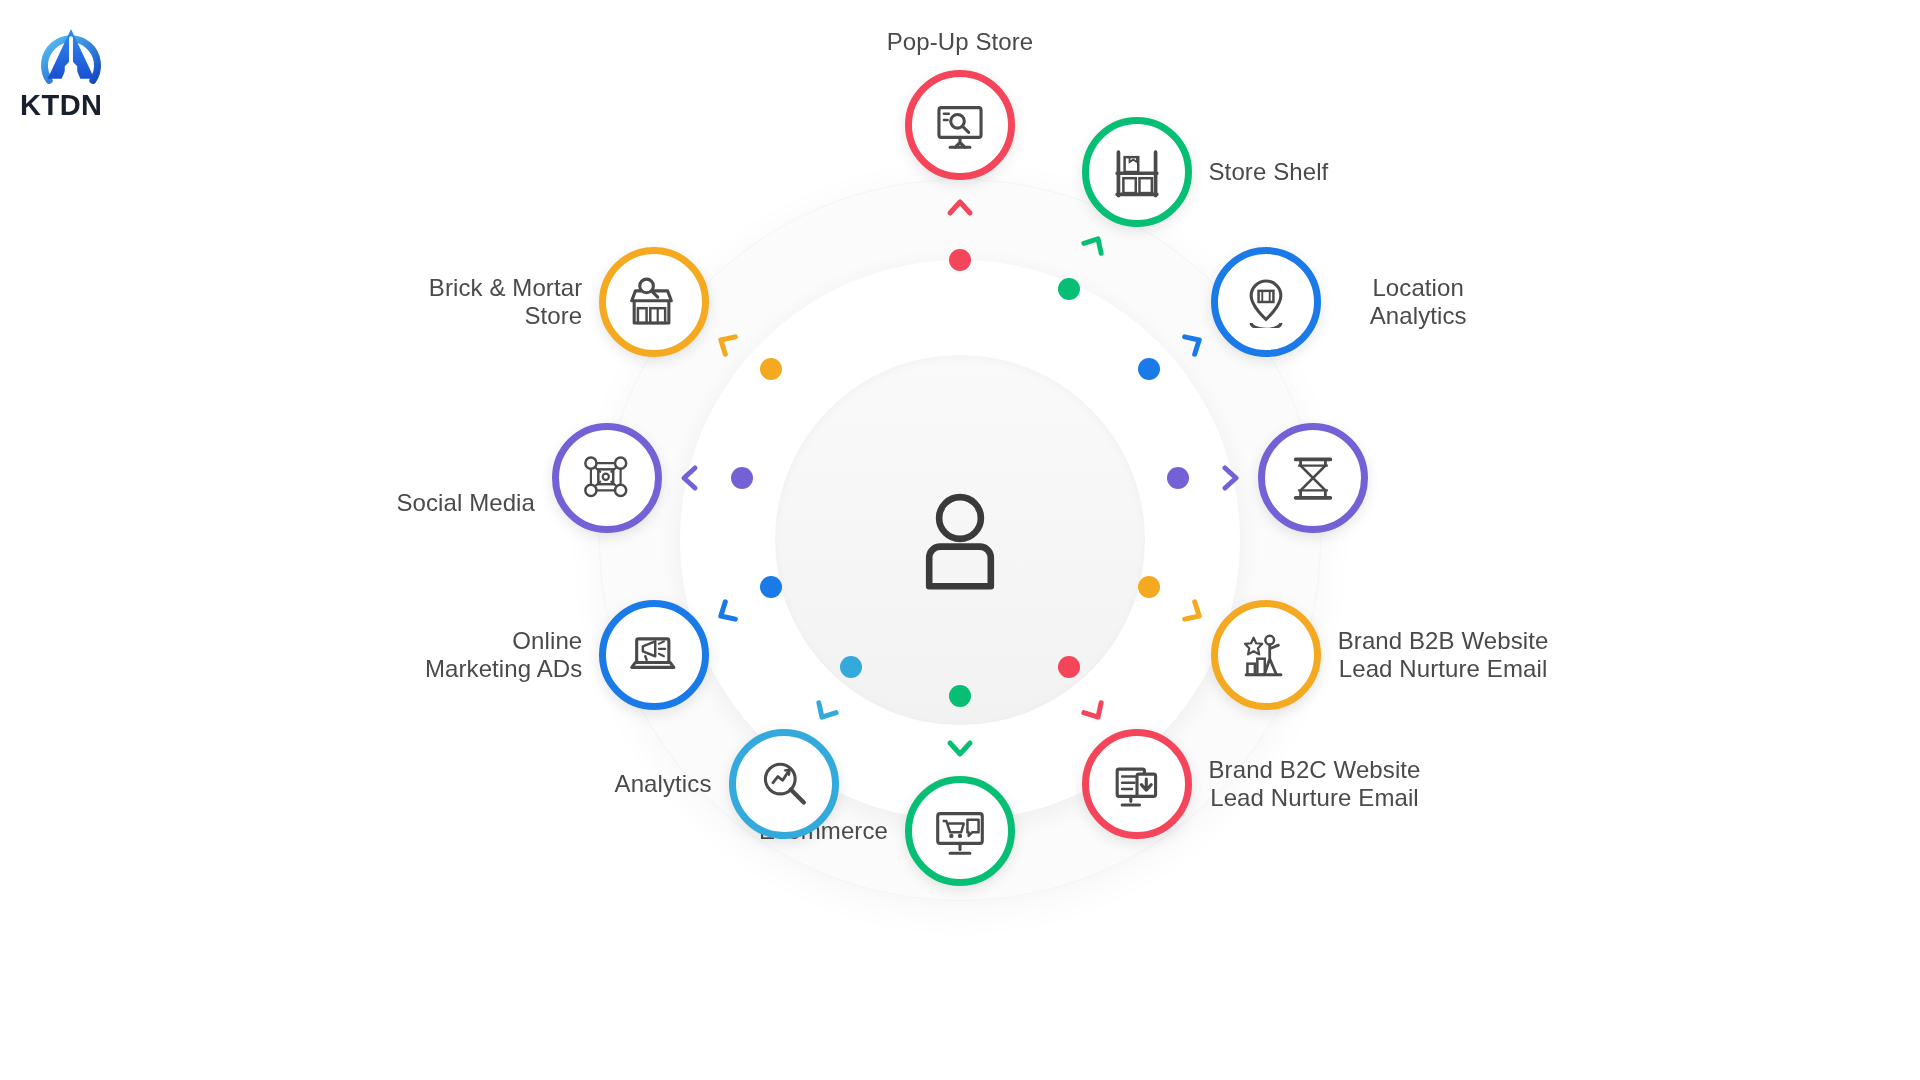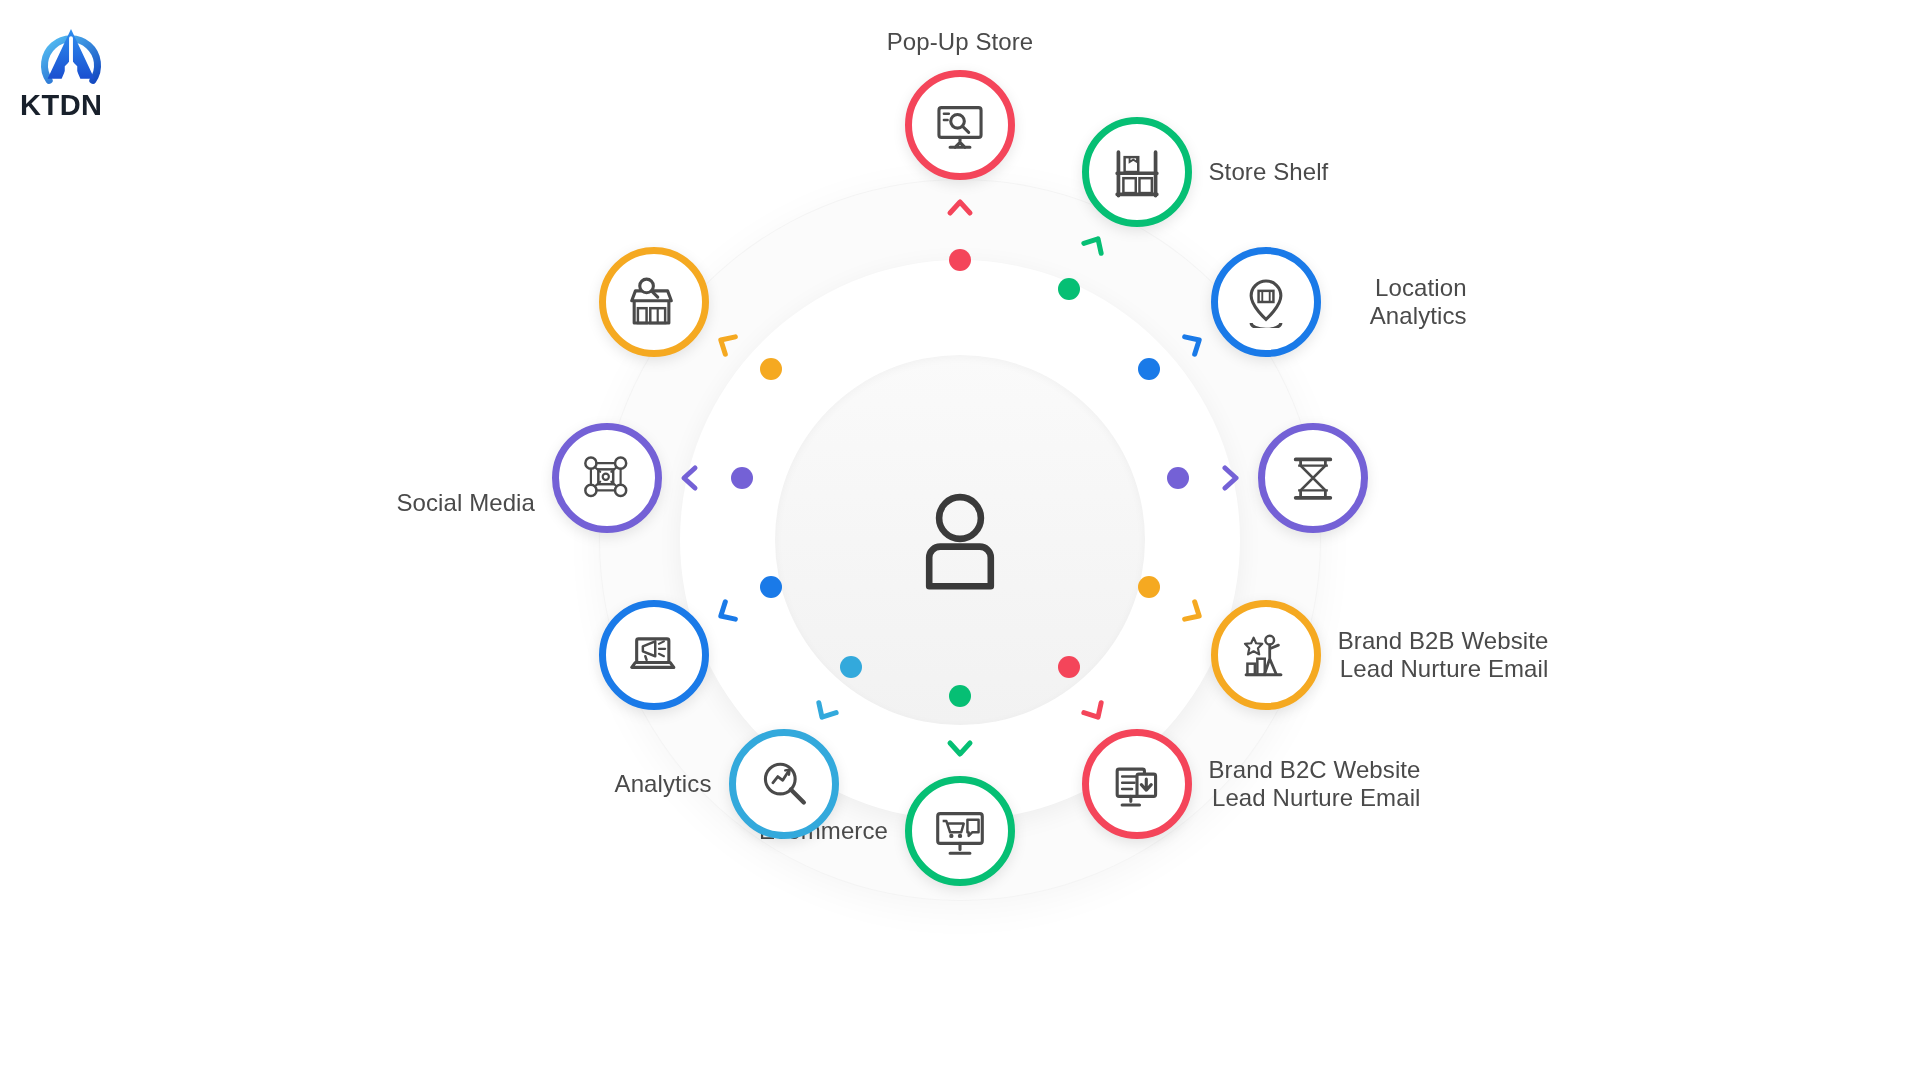--- a/index.html
+++ b/index.html
@@ -72,21 +72,21 @@
 
   
   .node-label{
     position:absolute;
     color:#4a4a4a;
     font-size:24px;
     line-height:1.17;
     white-space:pre;
     letter-spacing:.1px;
   }
-  .lbl-right{text-align:right;}
+  .lbl-right{text-align:center;}
   .lbl-left{text-align:right;}
   .lbl-center{text-align:center;}
 
   
   .chev{position:absolute;width:34px;height:34px;margin-left:-17px;margin-top:-17px;}
   .dot{
     position:absolute;width:22px;height:22px;
     margin-left:-11px;margin-top:-11px;
     border-radius:50%;
   }
@@ -255,20 +255,22 @@
     <path d="M6 62 L74 62 L68 54 L12 54 Z" fill="none" stroke="#4a4a4a" stroke-width="5" stroke-linejoin="round"></path>
     <path d="M24 36 L24 28 L44 20 L44 44 Z" fill="none" stroke="#4a4a4a" stroke-width="4" stroke-linejoin="round"></path>
     <path d="M50 24 L58 20 M50 32 L60 32 M50 40 L58 44" stroke="#4a4a4a" stroke-width="3.5" stroke-linecap="round"></path>
     <path d="M28 44 L30 50" stroke="#4a4a4a" stroke-width="4" stroke-linecap="round"></path>
         </svg>
       </span>
     </div>
     <div class="chev" style="left: 726.173px; top: 613px; transform: rotate(330deg);"><svg viewBox="0 0 34 34">
         <path d="M22 7 L11 17 L22 27" fill="none" stroke="#1a7ae8" stroke-width="5" stroke-linecap="round" stroke-linejoin="round"></path>
       </svg></div>
+    <div class="node-label lbl-left" style="left: 582.293px; top: 654.5px; transform: translate(-100%, -50%);">Online
+Marketing ADs</div>
     <div class="node" style="left: 607px; top: 478px; border-color: rgb(116, 97, 214);">
       <span style="display: flex;">
         <svg viewBox="0 0 84 84">
     <rect x="28" y="28" width="24" height="24" fill="none" stroke="#4a4a4a" stroke-width="4"></rect>
     <circle cx="40" cy="40" r="5" fill="none" stroke="#4a4a4a" stroke-width="3.5"></circle>
     <circle cx="16" cy="18" r="9" fill="none" stroke="#4a4a4a" stroke-width="4"></circle>
     <circle cx="64" cy="18" r="9" fill="none" stroke="#4a4a4a" stroke-width="4"></circle>
     <circle cx="16" cy="62" r="9" fill="none" stroke="#4a4a4a" stroke-width="4"></circle>
     <circle cx="64" cy="62" r="9" fill="none" stroke="#4a4a4a" stroke-width="4"></circle>
     <path d="M23 25 L31 32 M57 25 L49 32 M23 55 L31 48 M57 55 L49 48 M16 27 L16 53 M64 27 L64 53 M25 18 L55 18 M25 62 L55 62" stroke="#4a4a4a" stroke-width="3.5" stroke-linecap="round"></path>
@@ -288,20 +290,22 @@
     <path d="M48 52 L48 76" stroke="#4a4a4a" stroke-width="3.5"></path>
     <rect x="16" y="52" width="14" height="24" fill="none" stroke="#4a4a4a" stroke-width="4"></rect>
     <circle cx="30" cy="16" r="11" fill="#ffffff" stroke="#4a4a4a" stroke-width="5"></circle>
     <path d="M38 24 L48 34" stroke="#4a4a4a" stroke-width="5" stroke-linecap="round"></path>
         </svg>
       </span>
     </div>
     <div class="chev" style="left: 726.173px; top: 343px; transform: rotate(390deg);"><svg viewBox="0 0 34 34">
         <path d="M22 7 L11 17 L22 27" fill="none" stroke="#f5a921" stroke-width="5" stroke-linecap="round" stroke-linejoin="round"></path>
       </svg></div>
+    <div class="node-label lbl-left" style="left: 582.293px; top: 301.5px; transform: translate(-100%, -50%);">Brick &amp; Mortar
+Store</div>
     <div class="dot" style="left: 960px; top: 260px; background: rgb(244, 69, 90);"></div>
     <div class="dot" style="left: 1069px; top: 289.206px; background: rgb(6, 191, 116);"></div>
     <div class="dot" style="left: 1148.79px; top: 369px; background: rgb(26, 122, 232);"></div>
     <div class="dot" style="left: 1178px; top: 478px; background: rgb(116, 97, 214);"></div>
     <div class="dot" style="left: 1148.79px; top: 587px; background: rgb(245, 169, 33);"></div>
     <div class="dot" style="left: 1069px; top: 666.794px; background: rgb(244, 69, 90);"></div>
     <div class="dot" style="left: 960px; top: 696px; background: rgb(6, 191, 116);"></div>
     <div class="dot" style="left: 851px; top: 666.794px; background: rgb(51, 169, 220);"></div>
     <div class="dot" style="left: 771.206px; top: 587px; background: rgb(26, 122, 232);"></div>
     <div class="dot" style="left: 742px; top: 478px; background: rgb(116, 97, 214);"></div>

